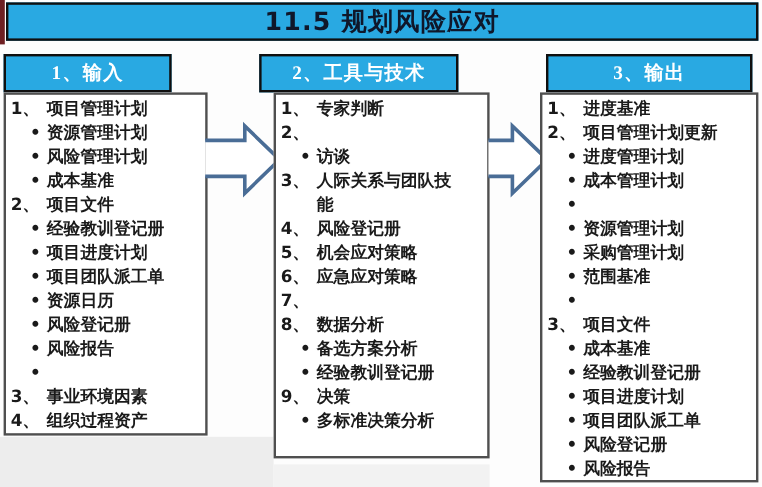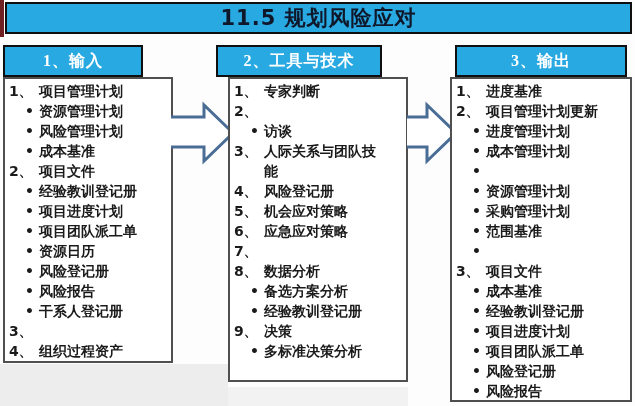--- a/index.html
+++ b/index.html
@@ -104,24 +104,24 @@
         <div class="row bullet">
           <span class="marker">•</span>
           <span class="txt">风险登记册</span>
         </div>
         <div class="row bullet">
           <span class="marker">•</span>
           <span class="txt">风险报告</span>
         </div>
         <div class="row bullet">
           <span class="marker">•</span>
-          <span class="txt">干系人登记册</span>
         </div>
         <div class="row">
           <span class="marker">3、</span>
+          <span class="txt">事业环境因素</span>
         </div>
         <div class="row">
           <span class="marker">4、</span>
           <span class="txt">组织过程资产</span>
         </div>
       </div>
   </div>
 
   <svg class="arrow-svg" id="arrow1" width="66" height="66" viewBox="0 0 66 66">
     <path class="arrow-path" d="M1,17 L34,17 L34,5 L63,33 L34,61 L34,47 L1,47"></path>

